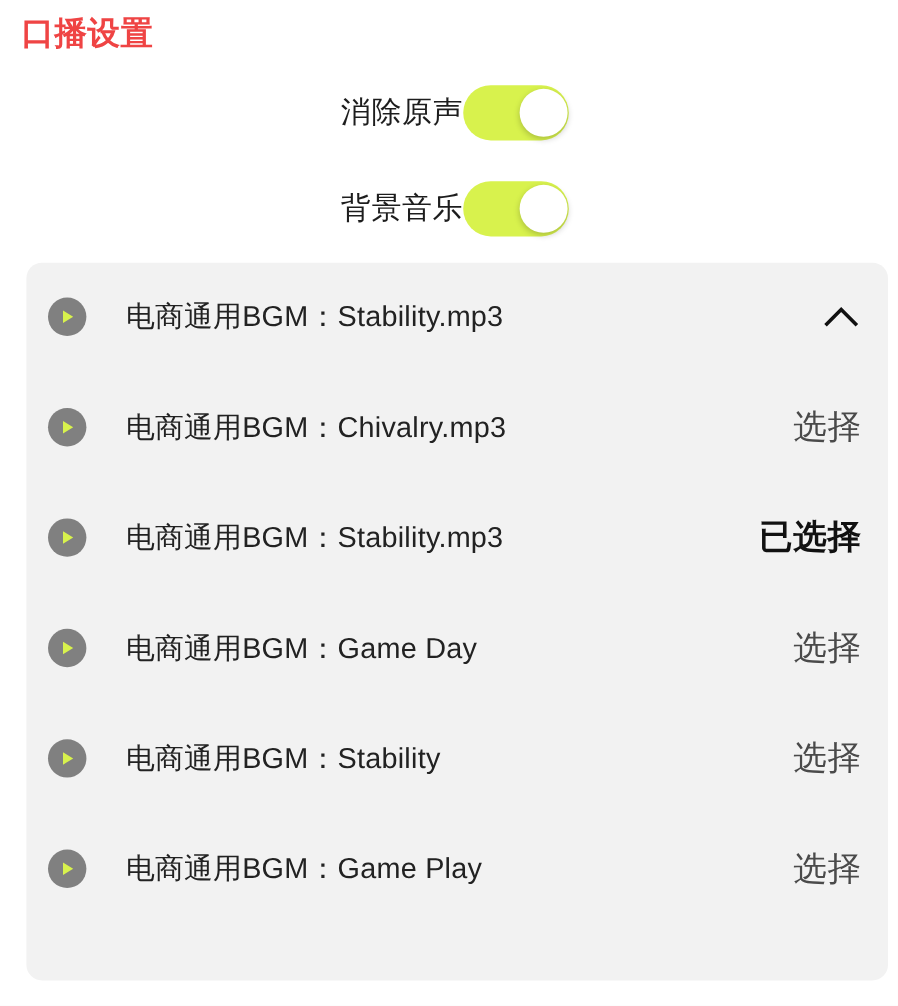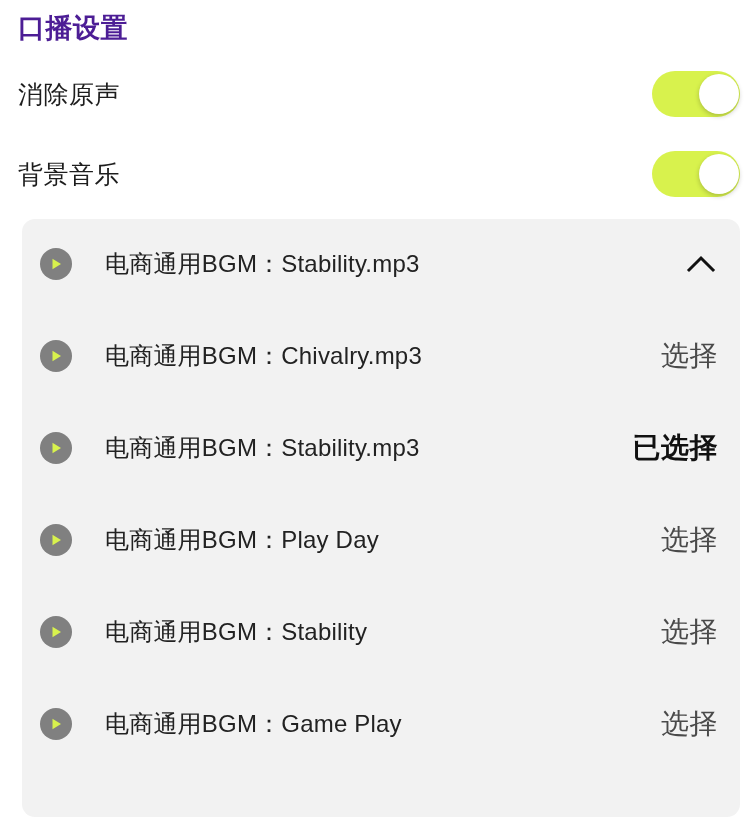--- a/index.html
+++ b/index.html
@@ -20,34 +20,34 @@
     overflow: hidden;
   }
 
   
   .page-title {
     position: absolute;
     left: 18px;
     top: 10px;
     font-size: 27px;
     font-weight: bold;
-    color: #4c1d95;
+    color: #ef4444;
     letter-spacing: 0.5px;
     line-height: 36px;
   }
 
   
   .setting-row {
     position: absolute;
     left: 18px;
     right: 8px;
     height: 46px;
     display: flex;
     align-items: center;
-    justify-content: space-between;
+    justify-content: center;
   }
   .setting-row.row-1 { top: 71px; }
   .setting-row.row-2 { top: 151px; }
 
   .setting-label {
     font-size: 25px;
     font-weight: normal;
     color: #1d1d1d;
     letter-spacing: 0.5px;
     line-height: 46px;
@@ -199,21 +199,21 @@
       <span class="bgm-title">电商通用BGM：Stability.mp3</span>
       <span class="bgm-action selected">已选择</span>
     </div>
 
     <div class="bgm-row" style="top:289px;">
       <span class="play-icon">
         <svg width="14" height="14" viewBox="0 0 14 14" aria-hidden="true">
           <polygon points="3.5,1.8 12,7 3.5,12.2" fill="#d8f24d"></polygon>
         </svg>
       </span>
-      <span class="bgm-title">电商通用BGM：Play Day</span>
+      <span class="bgm-title">电商通用BGM：Game Day</span>
       <span class="bgm-action">选择</span>
     </div>
 
     <div class="bgm-row" style="top:381px;">
       <span class="play-icon">
         <svg width="14" height="14" viewBox="0 0 14 14" aria-hidden="true">
           <polygon points="3.5,1.8 12,7 3.5,12.2" fill="#d8f24d"></polygon>
         </svg>
       </span>
       <span class="bgm-title">电商通用BGM：Stability</span>

